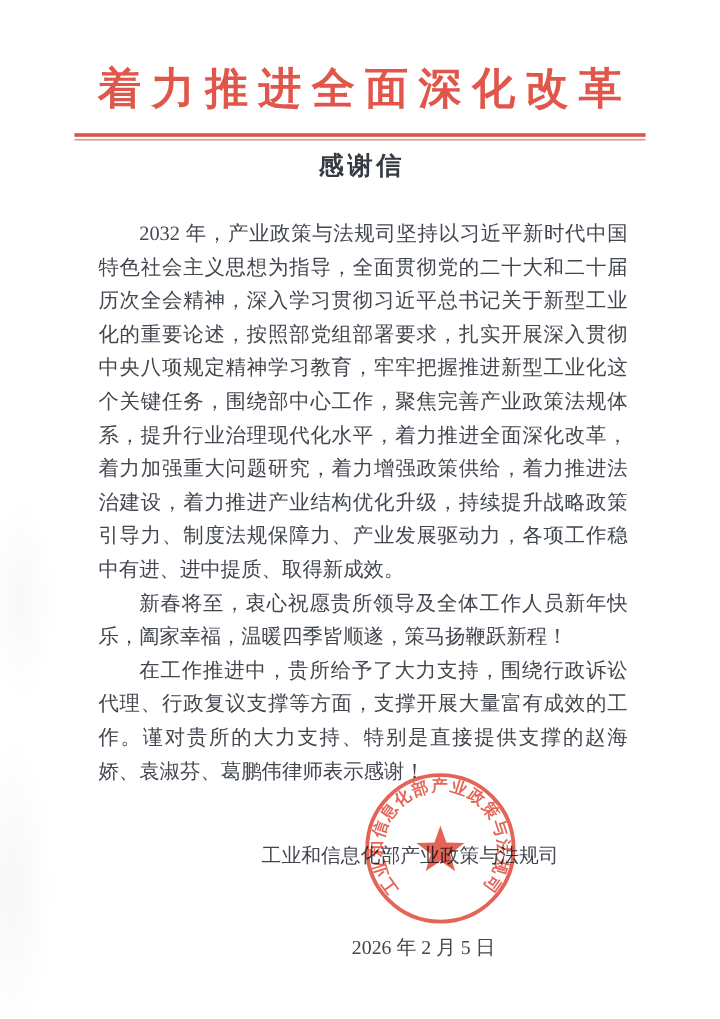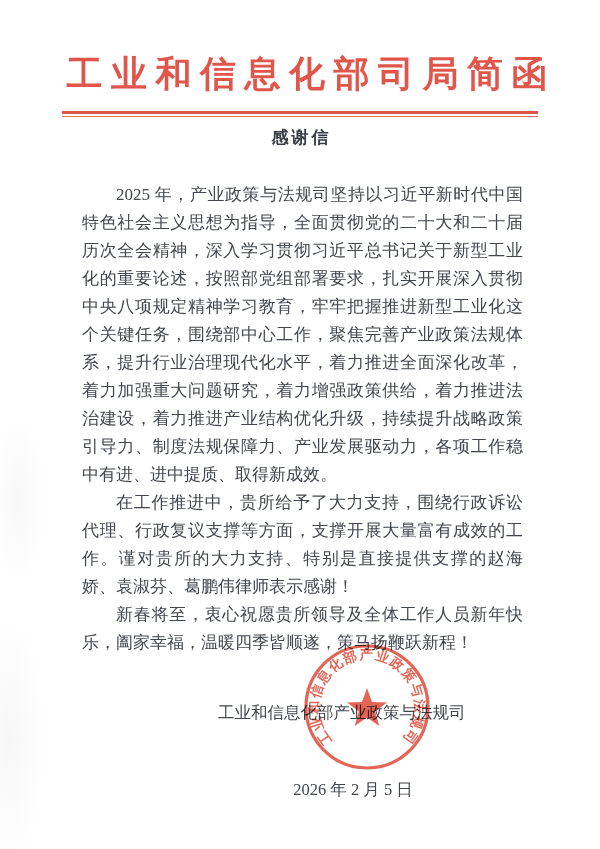--- a/index.html
+++ b/index.html
@@ -51,21 +51,21 @@
     border-bottom: 1px solid #e47068;
     background: transparent;
   }
 
   .letter-title {
     position: absolute;
     left: 62px;
     top: 125px;
     width: 476px;
     text-align: center;
-    font-size: 17px;
+    font-size: 21px;
     font-weight: bold;
     letter-spacing: 3px;
     text-indent: 3px;
     color: #363b43;
     line-height: 26px;
   }
 
   .body-text {
     position: absolute;
     left: 82px;
@@ -124,30 +124,30 @@
     fill: #e0503f;
   }
 </style>
 </head>
 <body>
 
 <div class="page">
 
   <div class="scan-noise"></div>
 
-  <div class="letterhead">工业和信息化部司局简函</div>
+  <div class="letterhead">着力推进全面深化改革</div>
 
   <div class="red-rule"></div>
 
   <div class="letter-title">感谢信</div>
 
   <div class="body-text">
-    <p class="indent">2025 年，产业政策与法规司坚持以习近平新时代中国特色社会主义思想为指导，全面贯彻党的二十大和二十届历次全会精神，深入学习贯彻习近平总书记关于新型工业化的重要论述，按照部党组部署要求，扎实开展深入贯彻中央八项规定精神学习教育，牢牢把握推进新型工业化这个关键任务，围绕部中心工作，聚焦完善产业政策法规体系，提升行业治理现代化水平，着力推进全面深化改革，着力加强重大问题研究，着力增强政策供给，着力推进法治建设，着力推进产业结构优化升级，持续提升战略政策引导力、制度法规保障力、产业发展驱动力，各项工作稳中有进、进中提质、取得新成效。</p>
+    <p class="indent">2032 年，产业政策与法规司坚持以习近平新时代中国特色社会主义思想为指导，全面贯彻党的二十大和二十届历次全会精神，深入学习贯彻习近平总书记关于新型工业化的重要论述，按照部党组部署要求，扎实开展深入贯彻中央八项规定精神学习教育，牢牢把握推进新型工业化这个关键任务，围绕部中心工作，聚焦完善产业政策法规体系，提升行业治理现代化水平，着力推进全面深化改革，着力加强重大问题研究，着力增强政策供给，着力推进法治建设，着力推进产业结构优化升级，持续提升战略政策引导力、制度法规保障力、产业发展驱动力，各项工作稳中有进、进中提质、取得新成效。</p>
+    <p class="indent">新春将至，衷心祝愿贵所领导及全体工作人员新年快乐，阖家幸福，温暖四季皆顺遂，策马扬鞭跃新程！</p>
     <p class="indent">在工作推进中，贵所给予了大力支持，围绕行政诉讼代理、行政复议支撑等方面，支撑开展大量富有成效的工作。谨对贵所的大力支持、特别是直接提供支撑的赵海娇、袁淑芬、葛鹏伟律师表示感谢！</p>
-    <p class="indent">新春将至，衷心祝愿贵所领导及全体工作人员新年快乐，阖家幸福，温暖四季皆顺遂，策马扬鞭跃新程！</p>
   </div>
 
   <div class="signature-line">工业和信息化部产业政策与法规司</div>
 
   <div class="date-line">2026 年 2 月 5 日</div>
 
   <svg class="seal" viewBox="0 0 130 130" xmlns="http://www.w3.org/2000/svg">
     <circle cx="65" cy="65" r="61" fill="none" stroke="#e0503f" stroke-width="3.2"></circle>
     <path id="sealArc" d="M 31.06 98.94 A 48 48 0 1 1 98.94 98.94" fill="none"></path>
     <text font-size="13.5" letter-spacing="1.5">

